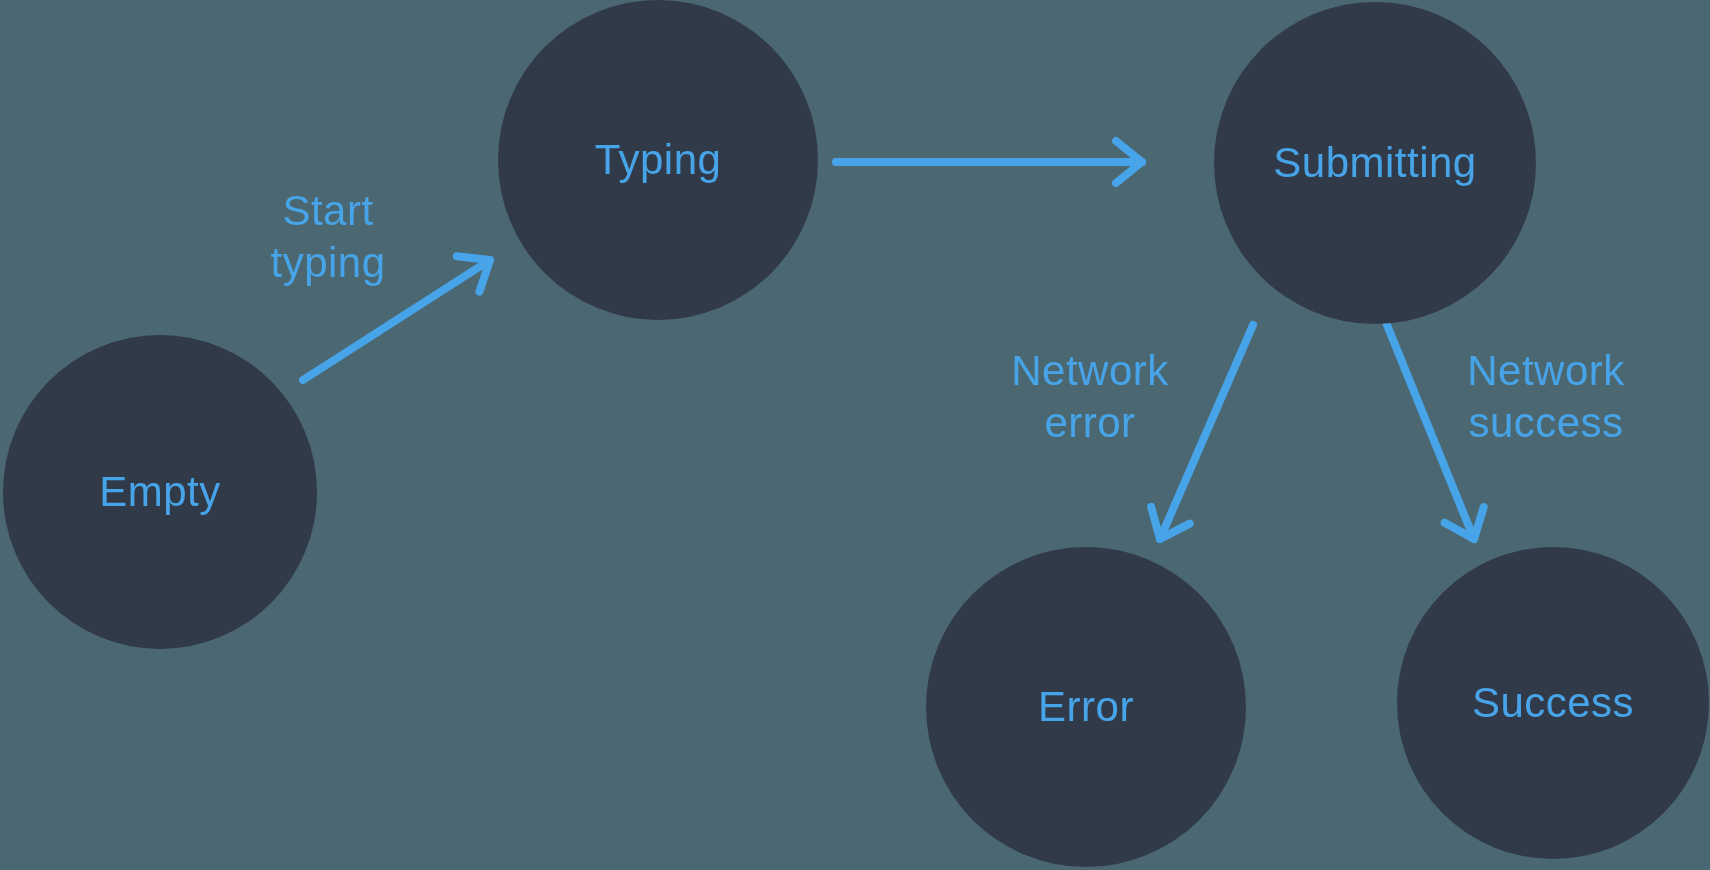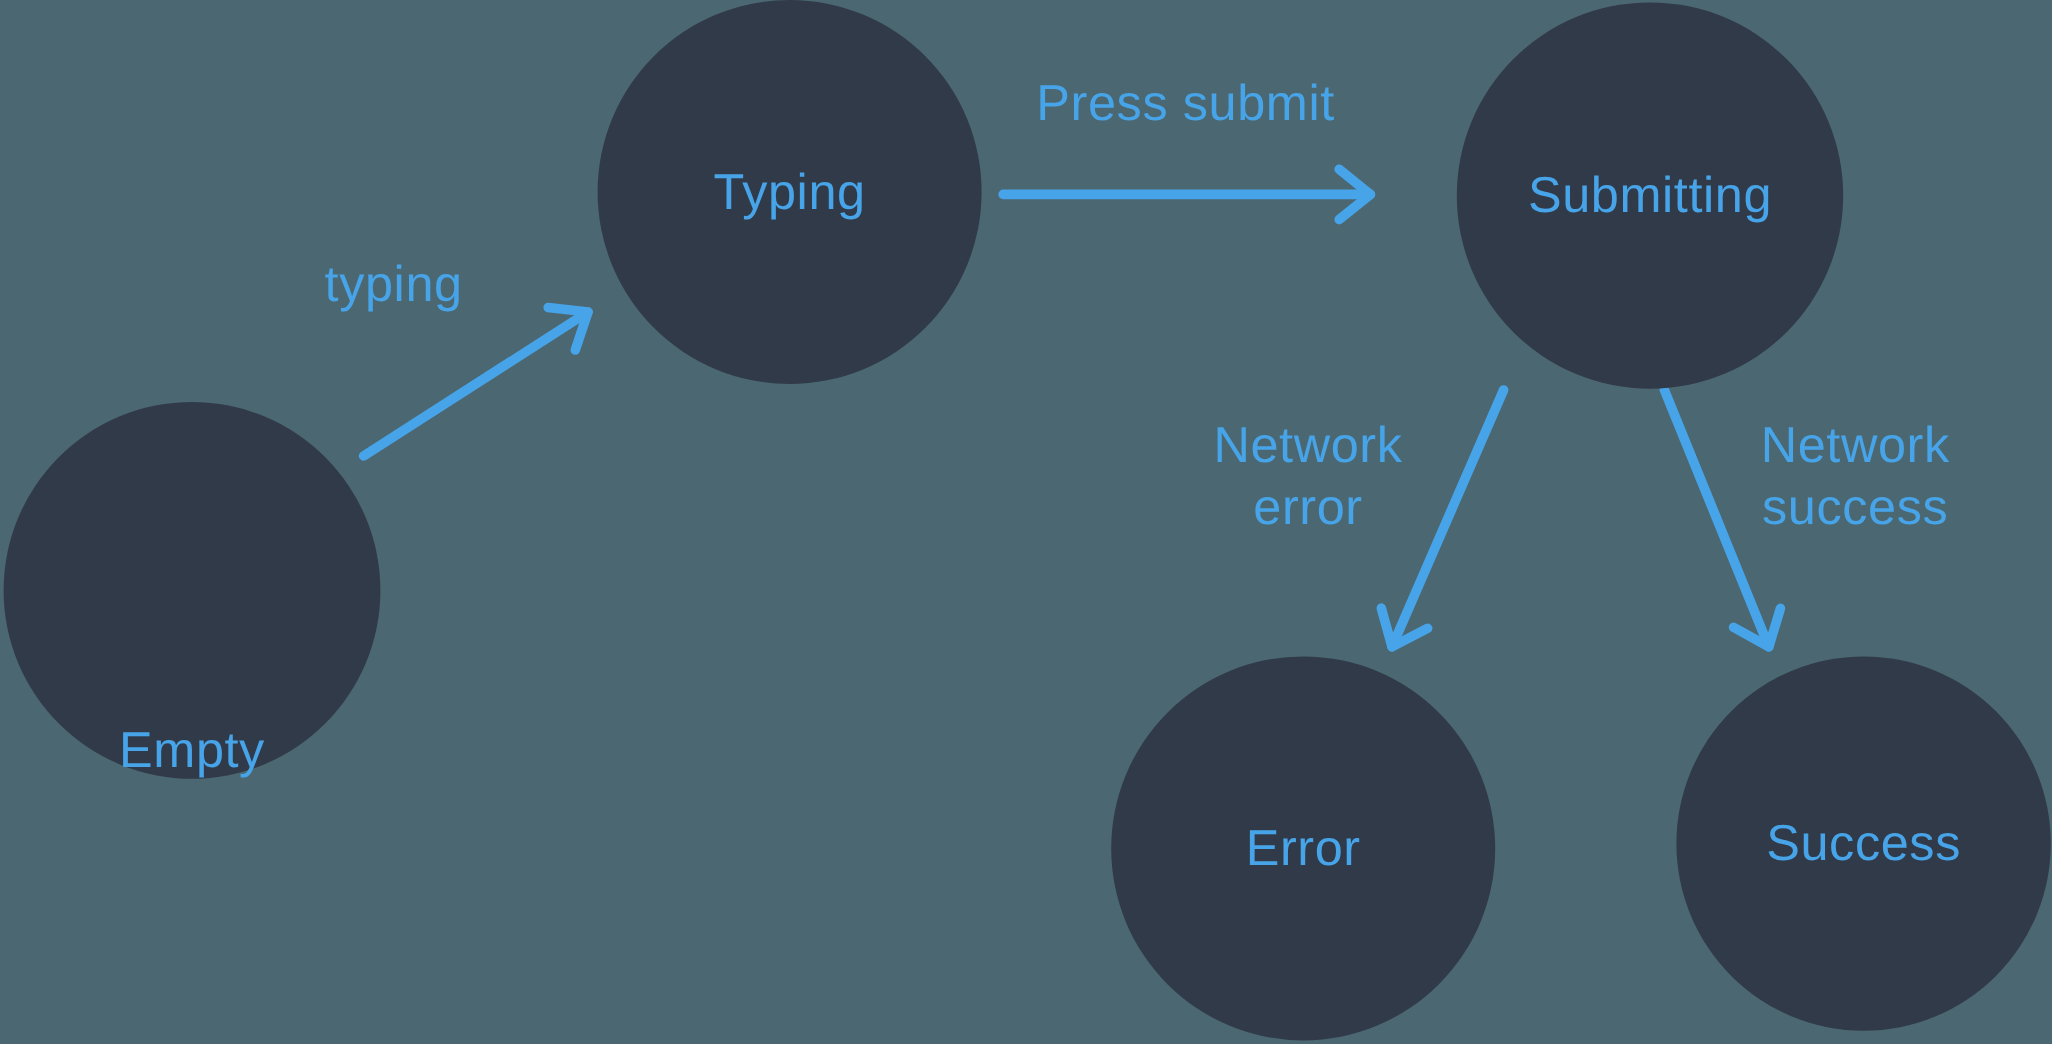--- a/index.html
+++ b/index.html
@@ -38,21 +38,21 @@
     display: flex;
     align-items: center;
     justify-content: center;
   }
   .state-label {
     color: #47A4E8;
     font-size: 42px;
     letter-spacing: 0.5px;
     white-space: nowrap;
   }
-  #state-empty      { left: 3px;    top: 335px; width: 314px; height: 314px; align-items: flex-end; }
+  #state-empty      { left: 3px;    top: 335px; width: 314px; height: 314px; }
   #state-typing     { left: 498px;  top: 0px;   width: 320px; height: 320px; }
   #state-submitting { left: 1214px; top: 2px;   width: 322px; height: 322px; }
   #state-error      { left: 926px;  top: 547px; width: 320px; height: 320px; }
   #state-success    { left: 1397px; top: 547px; width: 312px; height: 312px; }
   .transition-label {
     position: absolute;
     transform: translate(-50%, -50%);
     color: #47A4E8;
     font-size: 42px;
     line-height: 52px;
@@ -104,26 +104,24 @@
 
   <div class="state" id="state-error">
     <span class="state-label">Error</span>
   </div>
 
   <div class="state" id="state-success">
     <span class="state-label">Success</span>
   </div>
 
   <div class="transition-label" id="label-start-typing">
+    <span>Start</span>
     <span>typing</span>
   </div>
 
-  <div class="transition-label" id="label-press-submit">
-    <span>Press submit</span>
-  </div>
 
   <div class="transition-label" id="label-network-error">
     <span>Network</span>
     <span>error</span>
   </div>
 
   <div class="transition-label" id="label-network-success">
     <span>Network</span>
     <span>success</span>
   </div>

